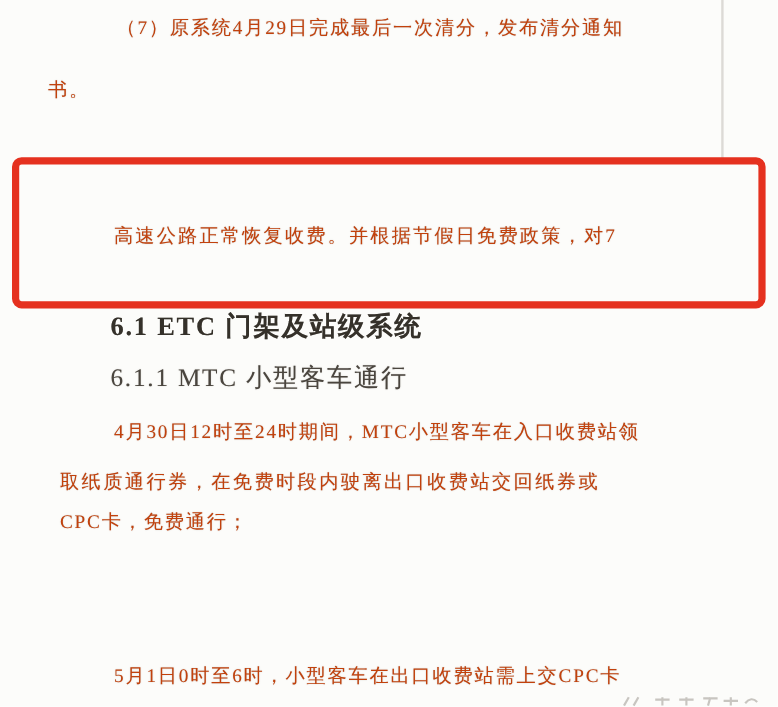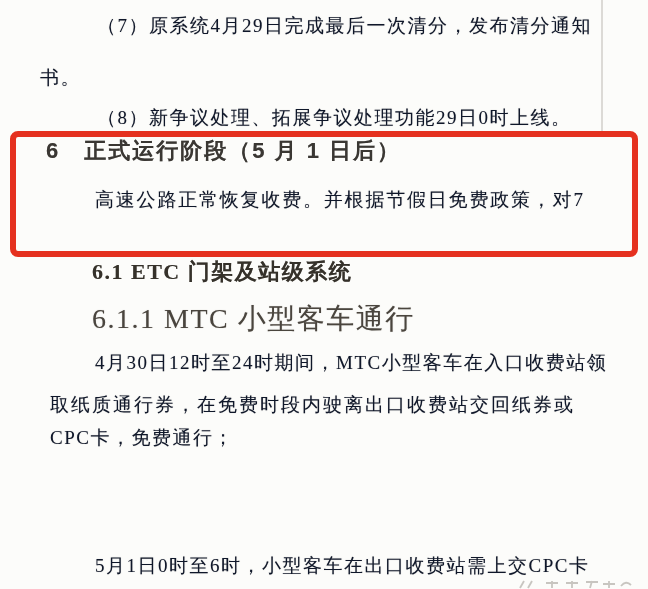--- a/index.html
+++ b/index.html
@@ -10,42 +10,42 @@
     background:#fcfcfa;
     overflow:hidden;
     font-family:"Liberation Serif", serif;
   }
   .ln{
     position:absolute;
     white-space:nowrap;
     line-height:1;
   }
   .body{
-    font-size:19px;
+    font-size:16px;
     letter-spacing:1.5px;
-    color:#0f172a;
+    color:#c2410c;
     text-shadow:0 0 1px rgba(92,86,78,.38);
   }
   .h1{
     font-family:"Liberation Sans", sans-serif;
     font-size:22px;
     font-weight:600;
     letter-spacing:2px;
     color:#3a3733;
     text-shadow:0 0 .5px rgba(58,55,51,.5);
   }
   .h2{
     font-size:22px;
     font-weight:700;
     letter-spacing:1.5px;
     color:#35312a;
     text-shadow:0 0 .5px rgba(53,49,42,.45);
   }
   .h3{
-    font-size:28px;
+    font-size:21px;
     font-weight:400;
     letter-spacing:1.5px;
     color:#4a453e;
     text-shadow:0 0 1px rgba(92,86,78,.35);
   }
   .highlight{
     position:absolute;
     left:10px;top:131px;
     width:628px;height:126px;
     box-sizing:border-box;
@@ -67,25 +67,23 @@
 </style>
 </head>
 <body>
 
 <div class="page">
 
   <div class="vline"></div>
 
   <div class="ln body" style="left:97px;top:16px">（7）原系统4月29日完成最后一次清分，发布清分通知</div>
   <div class="ln body" style="left:40px;top:68px">书。</div>
-  <div class="ln body" style="left:97px;top:108px">（8）新争议处理、拓展争议处理功能29日0时上线。</div>
 
   <div class="highlight"></div>
 
-  <div class="ln h1" style="left:46px;top:140px">6　正式运行阶段（5 月 1 日后）</div>
   <div class="ln body" style="left:95px;top:190px;letter-spacing:1.8px">高速公路正常恢复收费。并根据节假日免费政策，对7</div>
 
   <div class="ln h2" style="left:92px;top:261px">6.1 ETC 门架及站级系统</div>
   <div class="ln h3" style="left:92px;top:305px">6.1.1 MTC 小型客车通行</div>
 
   <div class="ln body" style="left:95px;top:353px">4月30日12时至24时期间，MTC小型客车在入口收费站领</div>
   <div class="ln body" style="left:50px;top:428px">CPC卡，免费通行；</div>
   <div class="ln body" style="left:50px;top:395px;letter-spacing:2px">取纸质通行券，在免费时段内驶离出口收费站交回纸券或</div>
 
 

